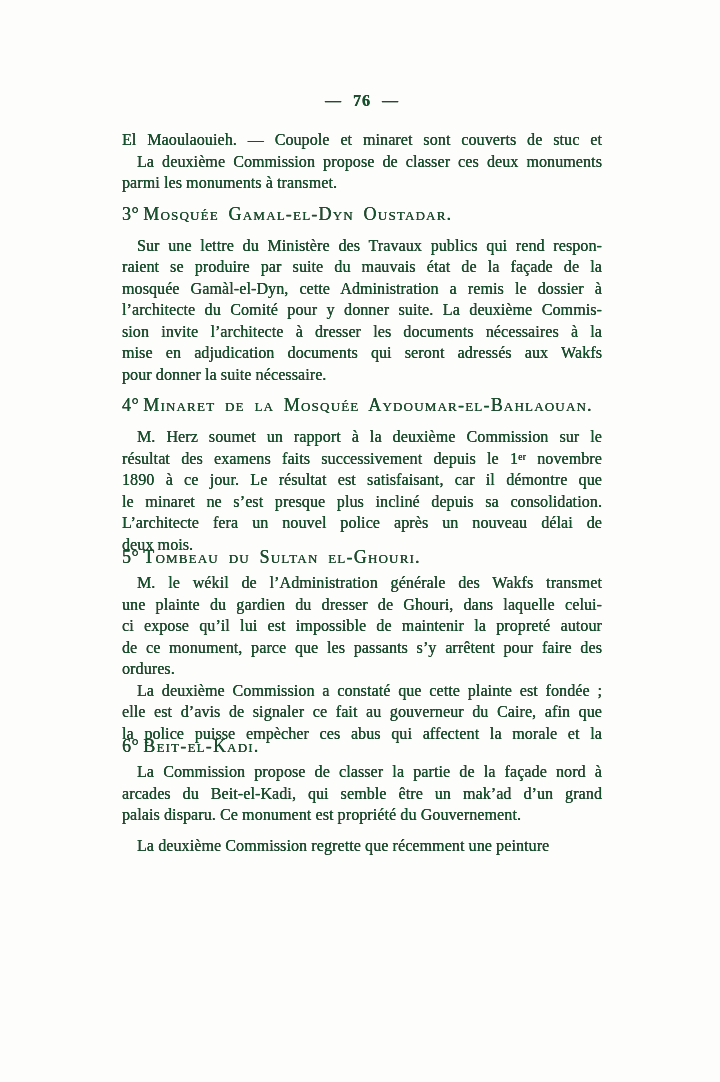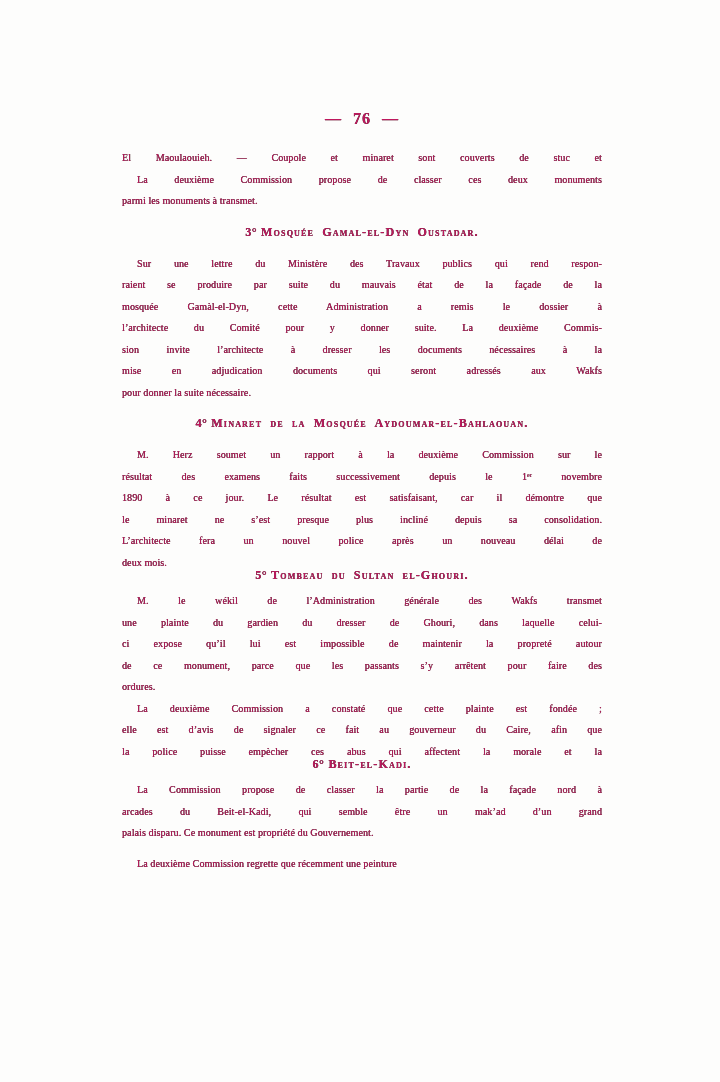--- a/index.html
+++ b/index.html
@@ -30,58 +30,58 @@
     word-spacing: 6px;
     margin-bottom: 19px;
   }
   .para {
     margin: 0;
   }
   .para.gap-before {
     margin-top: 9px;
   }
   .line {
-    font-size: 10px;
+    font-size: 16px;
     line-height: 21.5px;
     text-align: justify;
     text-align-last: justify;
     letter-spacing: 0.1px;
   }
   .line.final {
     text-align: left;
     text-align-last: left;
   }
   .para.indent .line:first-child {
     text-indent: 15px;
   }
   .heading {
-    text-align: center;
-    font-size: 12px;
+    text-align: left;
+    font-size: 18px;
     line-height: 15px;
-    font-weight: 700;
+    font-weight: 400;
     margin: 13px 0;
     word-spacing: 4px;
   }
   .heading.tight {
     margin-top: -5px;
     margin-bottom: 7px;
   }
   .heading .hnum {
     letter-spacing: 0.5px;
     margin-right: 4px;
   }
   .heading .htitle {
     font-variant: small-caps;
     letter-spacing: 1.2px;
   }
 </style>
 </head>
 <body style="background: rgb(253, 253, 252);">
 
-<div class="page" style="color: #be185d; margin-top: 18px;">
+<div class="page" style="color: #14532d;">
   <div class="pagenum">— 76 —</div>
   <div class="content">
       <div class="para">
         <div class="line">El Maoulaouieh. — Coupole et minaret sont couverts de stuc et</div>
       </div>
       <div class="para indent">
         <div class="line">La deuxième Commission propose de classer ces deux monuments</div>
         <div class="line final">parmi les monuments à transmet.</div>
       </div>
       <div class="heading"><span class="hnum">3°</span><span class="htitle">Mosquée Gamal-el-Dyn Oustadar.</span></div>

